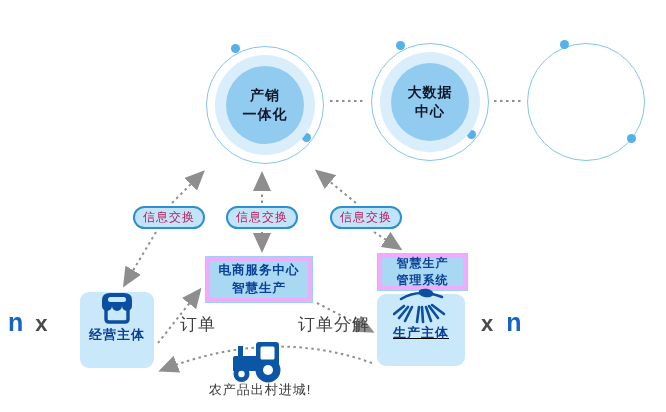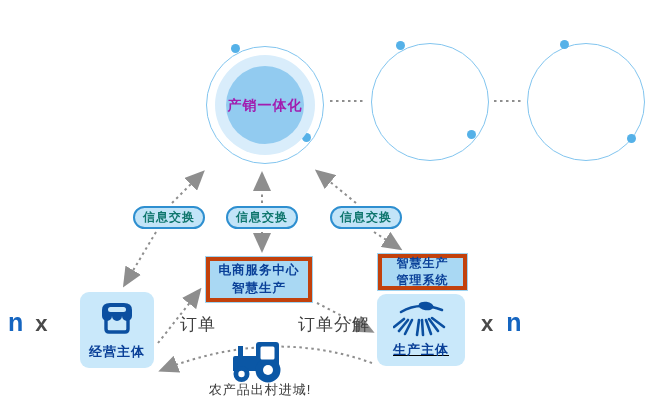--- a/index.html
+++ b/index.html
@@ -6,31 +6,31 @@
   .stage{
     position:relative;width:666px;height:412px;background:#ffffff;overflow:hidden;
     font-family:"Liberation Sans","DejaVu Sans",sans-serif;
   }
   
   .ring{position:absolute;width:118px;height:118px;border:1.5px solid #82C5EF;border-radius:50%;box-sizing:border-box;}
   .ring-dot{position:absolute;width:9px;height:9px;border-radius:50%;background:#55B1E8;}
   .ring-dot.d1{left:24px;top:-3px;}
   .ring-dot.d2{left:95px;top:86px;}
   .mid{position:absolute;left:50%;top:50%;transform:translate(-50%,-50%);width:100px;height:100px;border-radius:50%;background:#D9EDFB;display:flex;align-items:center;justify-content:center;}
-  .core{width:78px;height:78px;border-radius:50%;background:#92CBF0;display:flex;flex-direction:row;align-items:center;justify-content:center;color:#a21caf;font-weight:bold;font-size:14px;line-height:1.35;letter-spacing:1px;}
+  .core{width:78px;height:78px;border-radius:50%;background:#92CBF0;display:flex;flex-direction:column;align-items:center;justify-content:center;color:#0f172a;font-weight:bold;font-size:14px;line-height:1.35;letter-spacing:1px;}
   .core span{display:block;text-align:center;}
   
-  .pill{position:absolute;width:72px;height:23px;box-sizing:border-box;border:2px solid #2E8FD0;border-radius:12px;background:#C2E4F8;color:#0f766e;font-size:12px;font-weight:bold;display:flex;align-items:center;justify-content:center;letter-spacing:1px;}
+  .pill{position:absolute;width:72px;height:23px;box-sizing:border-box;border:2px solid #2E8FD0;border-radius:12px;background:#C2E4F8;color:#be185d;font-size:12px;font-weight:normal;display:flex;align-items:center;justify-content:center;letter-spacing:1px;}
   
-  .io-box{position:absolute;background:#c2410c;border:1px solid #9ED3F0;box-sizing:border-box;padding:4px;}
+  .io-box{position:absolute;background:#f0abfc;border:1px solid #9ED3F0;box-sizing:border-box;padding:4px;}
   .io-fill{background:#A9D8F3;width:100%;height:100%;display:flex;flex-direction:column;align-items:center;justify-content:center;color:#0A4098;font-weight:bold;line-height:1.4;letter-spacing:1px;}
   .io-fill span{display:block;text-align:center;}
   .f13{font-size:12.5px;} .f12{font-size:12px;}
   
-  .entity{position:absolute;background:#C9E8FA;border-radius:9px;display:flex;flex-direction:column;align-items:center;justify-content:flex-end;box-sizing:border-box;padding-bottom:7px;}
+  .entity{position:absolute;background:#C9E8FA;border-radius:9px;display:flex;flex-direction:column;align-items:center;justify-content:flex-end;box-sizing:border-box;padding-bottom:24px;}
   .entity .icn{flex:1;display:flex;align-items:center;justify-content:center;width:100%;}
   .entity .lbl{color:#0A4098;font-size:13px;font-weight:bold;letter-spacing:1px;}
   
   .edge-label{position:absolute;font-size:17px;color:#3f3f3f;letter-spacing:1px;}
   .mult{position:absolute;font-size:25px;display:flex;align-items:baseline;}
   .mult .blue{color:#1565C0;font-weight:bold;}
   .mult .gray{color:#4a4a4a;font-size:22px;font-weight:bold;}
   .caption{position:absolute;left:199px;top:381px;width:122px;text-align:center;font-size:13px;color:#3a3a3a;letter-spacing:1px;}
   .edges{position:absolute;left:0;top:0;}
   .tractor{position:absolute;left:231px;top:341px;}
@@ -72,20 +72,26 @@
     <div class="mid">
         <div class="core">
       <span>产销</span>
           <span>一体化</span>
     </div>
       </div>
   </div>
   <div class="ring" style="left:371px;top:43px;">
     <span class="ring-dot d1"></span>
     <span class="ring-dot d2"></span>
+    <div class="mid">
+        <div class="core">
+      <span>大数据</span>
+          <span>中心</span>
+    </div>
+      </div>
   </div>
   <div class="ring" style="left:527px;top:43px;">
     <span class="ring-dot d1" style="left:32px;top:-4px;"></span>
     <span class="ring-dot d2" style="left:99px;top:90px;"></span>
   </div>
 
   <div class="pill" style="left:133px;top:206px;">信息交换</div>
   <div class="pill" style="left:226px;top:206px;">信息交换</div>
   <div class="pill" style="left:330px;top:206px;">信息交换</div>
 

